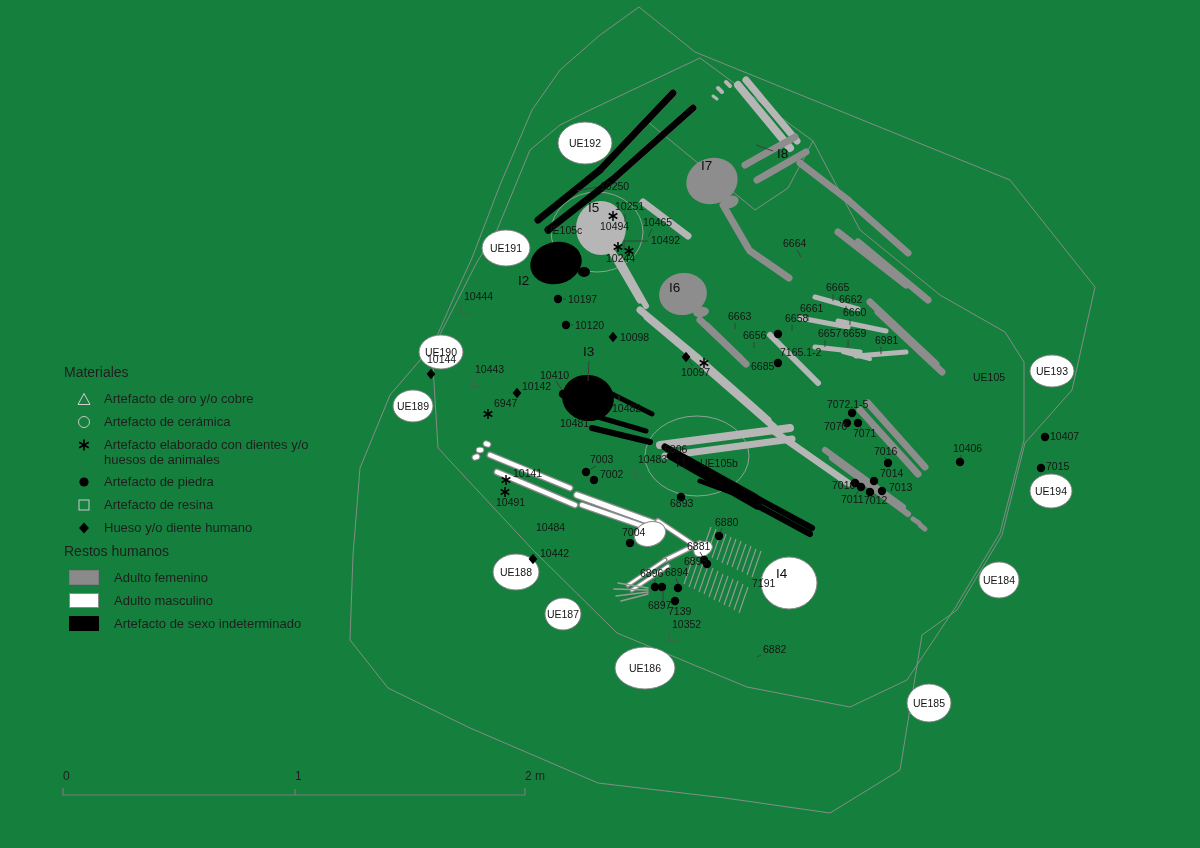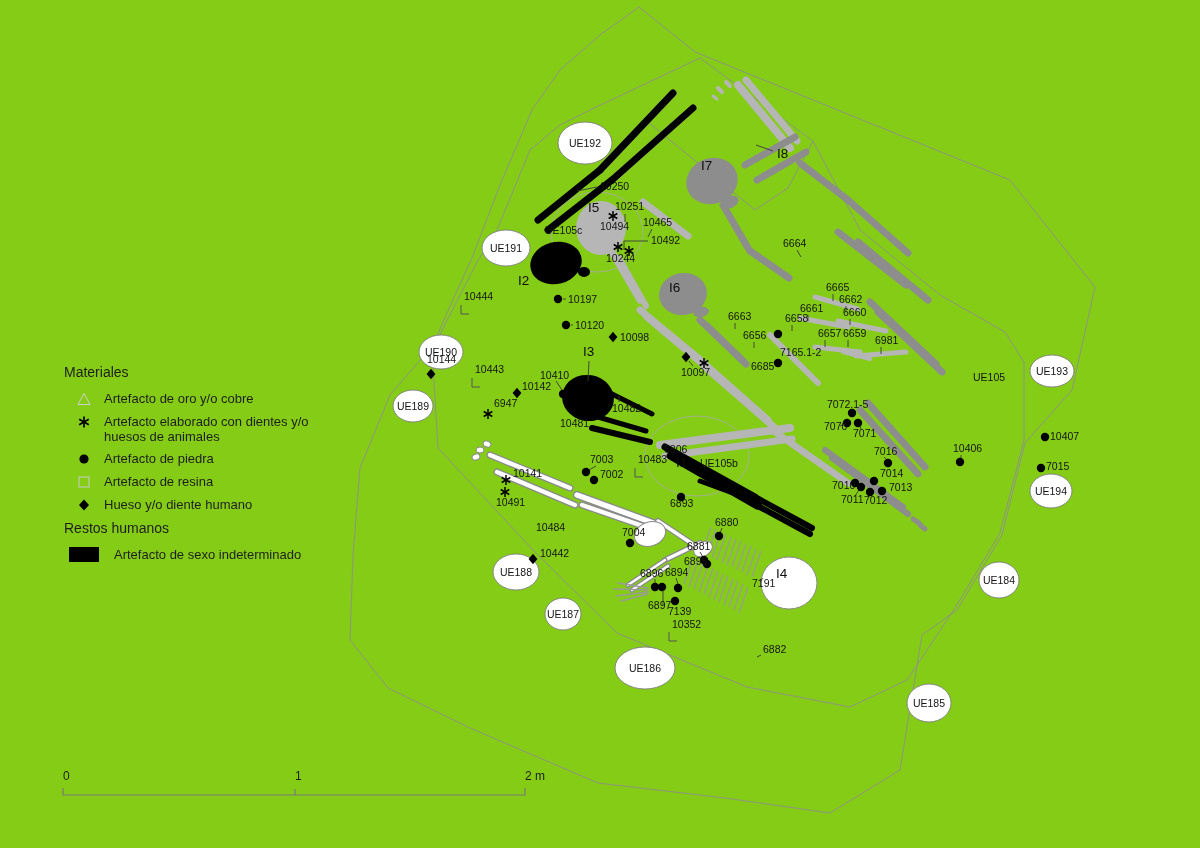--- a/index.html
+++ b/index.html
@@ -1,17 +1,17 @@
 <!DOCTYPE html>
 <html><head>
 <meta charset="utf-8">
 <style>
   html,body{margin:0;padding:0;background:#ffffff;}
   body{font-family:"Liberation Sans", sans-serif;}
-  .figure{position:relative;width:1200px;height:848px;background:#84cc16;overflow:hidden;}
+  .figure{position:relative;width:1200px;height:848px;background:#15803d;overflow:hidden;}
   .figure svg.plan{position:absolute;left:0;top:0;}
   #legend{position:absolute;left:64px;top:364px;width:280px;}
   .legend-title{font-size:14px;color:#1e1e1e;margin:0 0 11px 0;font-weight:400;}
   .legend-title.second{}
   .mat-row{display:flex;align-items:flex-start;margin-bottom:7px;}
   .mat-icon{width:40px;flex:0 0 40px;display:flex;justify-content:center;padding-top:0px;}
   .mat-label{font-size:13px;color:#1e1e1e;line-height:15px;}
   .sw-row{display:flex;align-items:center;margin-bottom:8px;}
   .swatch{width:30px;height:15px;margin:0 15px 0 5px;box-sizing:border-box;}
   .sw-label{font-size:13px;color:#1e1e1e;}
@@ -340,20 +340,28 @@
           <span class="mat-icon">
             <svg width="16" height="16">
               <polygon points="8,2.5 14,13.5 2,13.5" fill="none" stroke="#cfcfcf" stroke-width="1"></polygon>
             </svg>
           </span>
           <span class="mat-label">Artefacto de oro y/o cobre</span>
         </div>
         <div class="mat-row">
           <span class="mat-icon">
             <svg width="16" height="16">
+              <circle cx="8" cy="8" r="5.5" fill="none" stroke="#c6c6c6" stroke-width="1"></circle>
+            </svg>
+          </span>
+          <span class="mat-label">Artefacto de cerámica</span>
+        </div>
+        <div class="mat-row">
+          <span class="mat-icon">
+            <svg width="16" height="16">
               <line x1="8" y1="2.5" x2="8" y2="13.5" stroke="#000000" stroke-width="1.7"></line>
               <line x1="3.2" y1="5.2" x2="12.8" y2="10.8" stroke="#000000" stroke-width="1.7"></line>
               <line x1="3.2" y1="10.8" x2="12.8" y2="5.2" stroke="#000000" stroke-width="1.7"></line>
             </svg>
           </span>
           <span class="mat-label">Artefacto elaborado con dientes y/o huesos de animales</span>
         </div>
         <div class="mat-row">
           <span class="mat-icon">
             <svg width="16" height="16">
@@ -374,19 +382,27 @@
           <span class="mat-icon">
             <svg width="16" height="16">
               <path d="M8 2.5 L13 8 L8 13.5 L3 8 Z" fill="#000000"></path>
             </svg>
           </span>
           <span class="mat-label">Hueso y/o diente humano</span>
         </div>
       </div>
     <p class="legend-title second">Restos humanos</p>
     <div id="legend-remains">
+        <div class="sw-row">
+          <span class="swatch" style="background: rgb(138, 138, 138); border: 1px solid rgb(125, 125, 125);"></span>
+          <span class="sw-label">Adulto femenino</span>
+        </div>
+        <div class="sw-row">
+          <span class="swatch" style="background: rgb(255, 255, 255); border: 1px solid rgb(138, 138, 138);"></span>
+          <span class="sw-label">Adulto masculino</span>
+        </div>
         <div class="sw-row">
           <span class="swatch" style="background: rgb(0, 0, 0); border: 1px solid rgb(0, 0, 0);"></span>
           <span class="sw-label">Artefacto de sexo indeterminado</span>
         </div>
       </div>
   </div>
 </div>
 
 </body></html>

